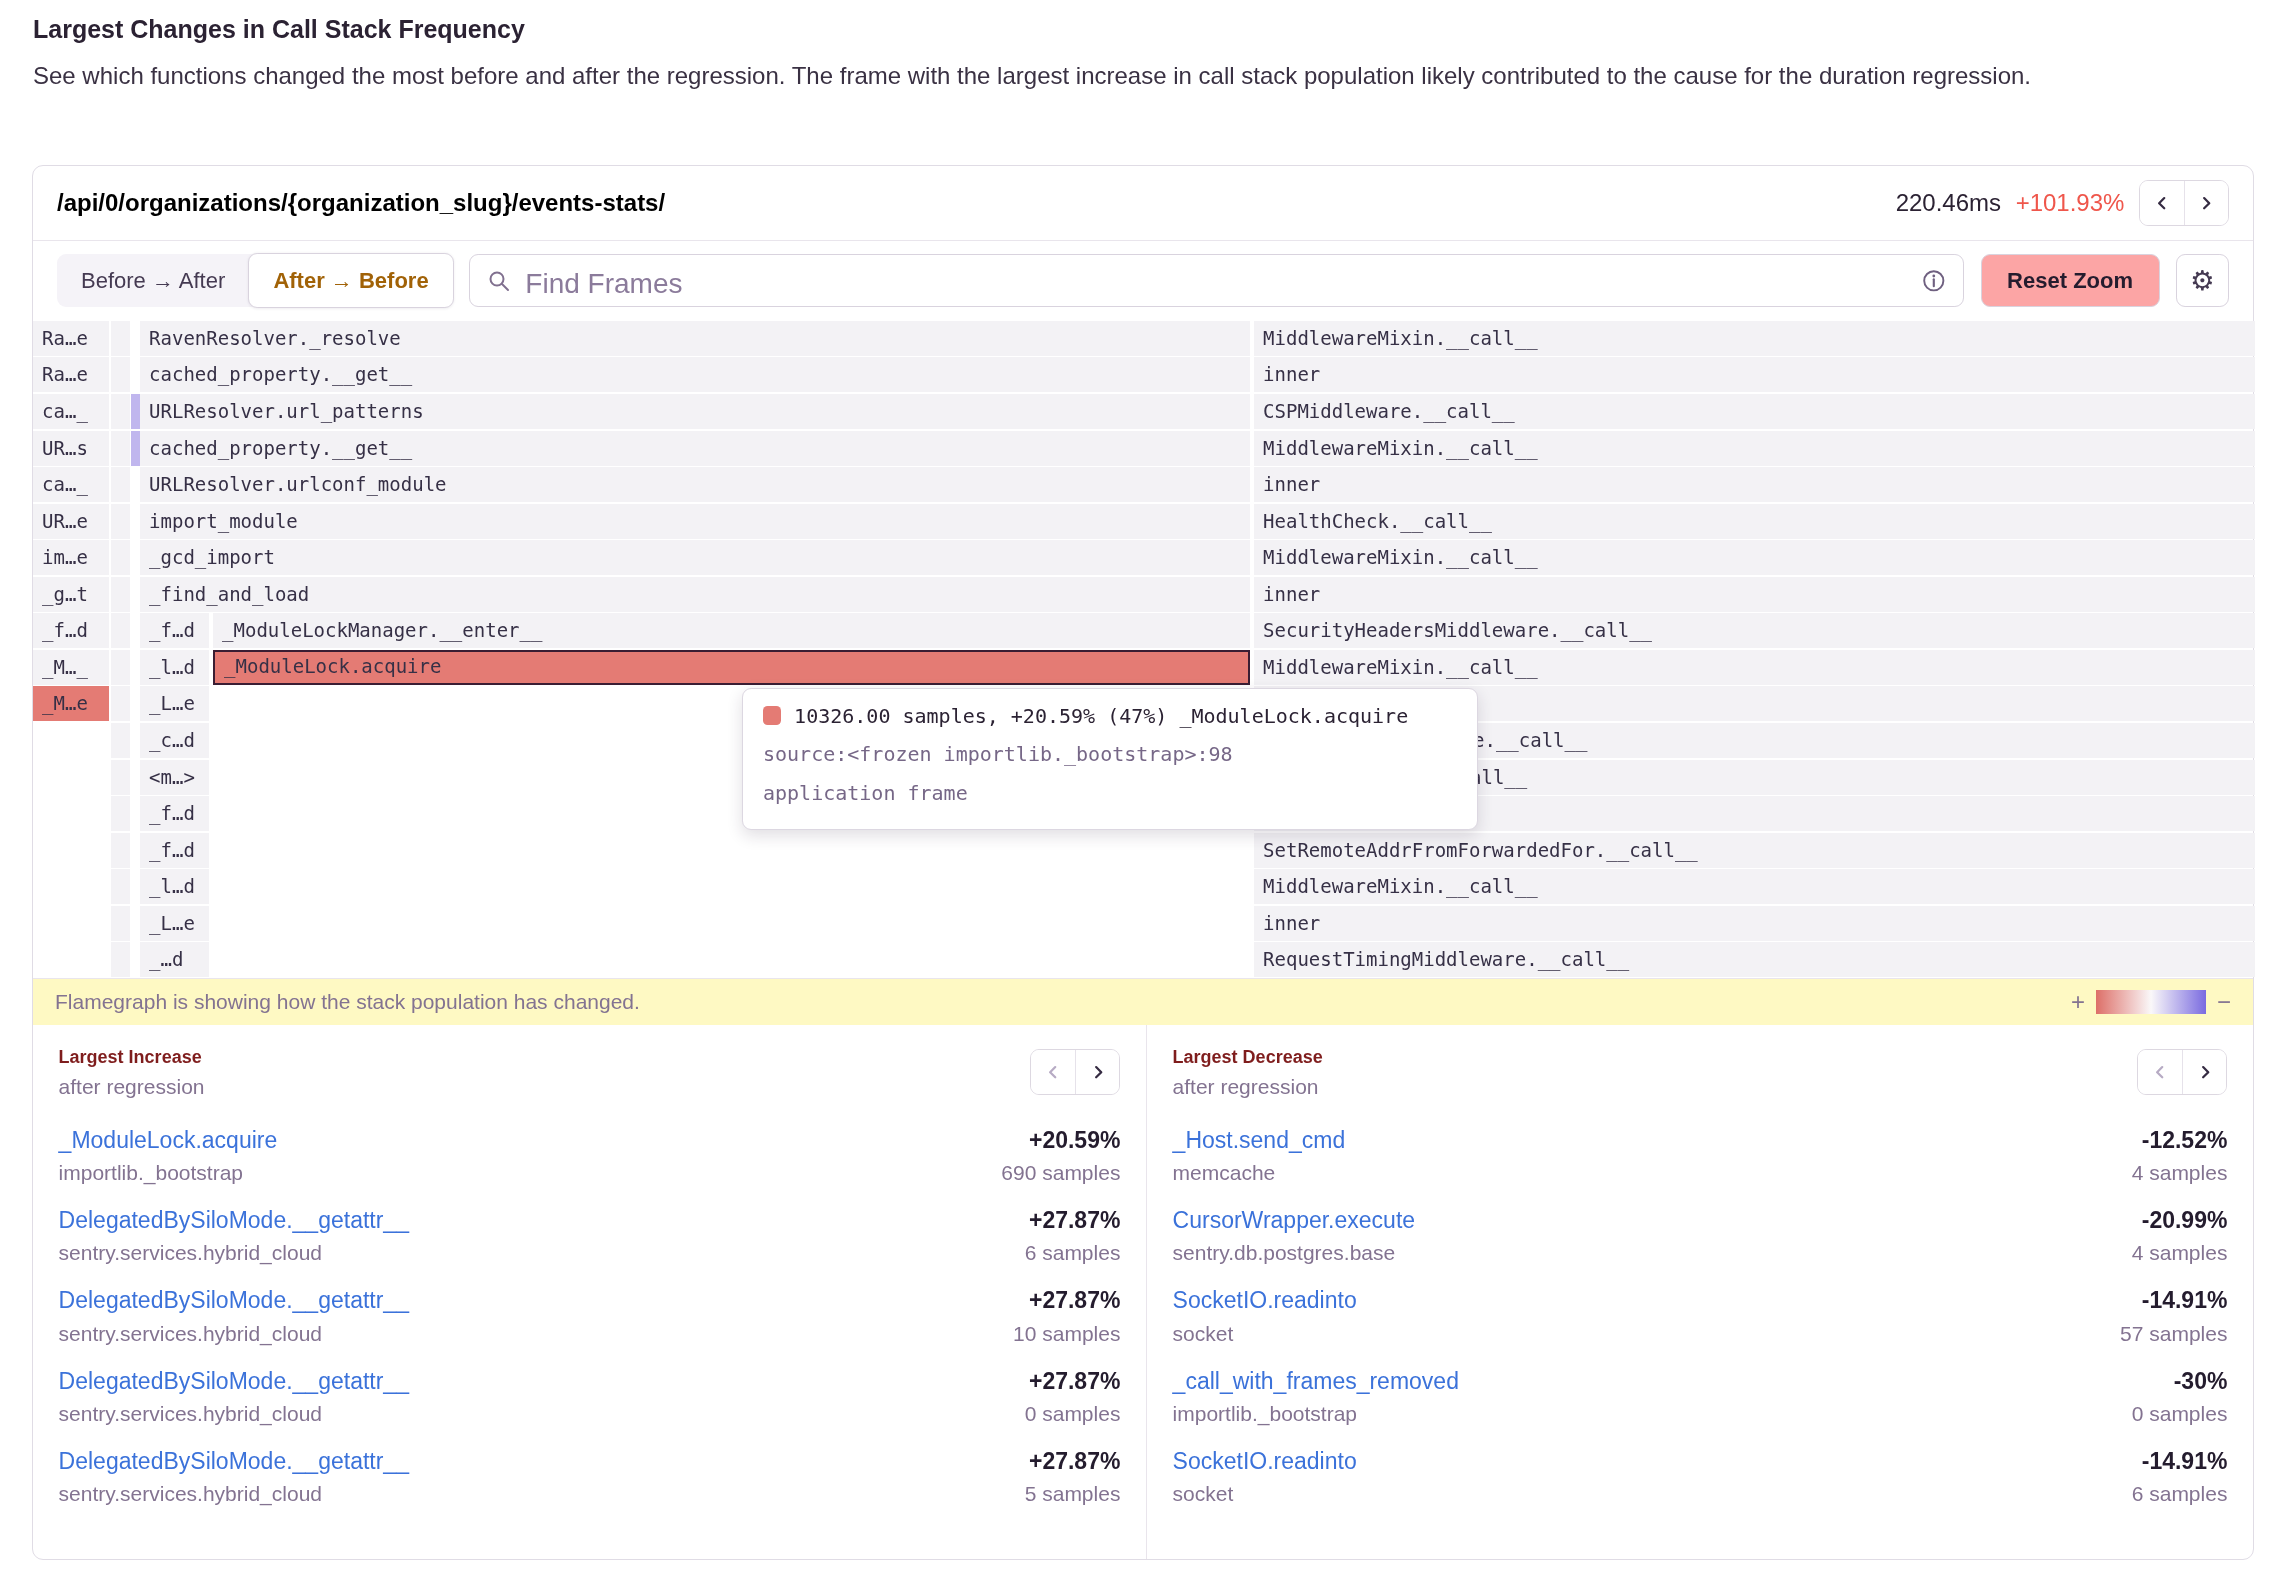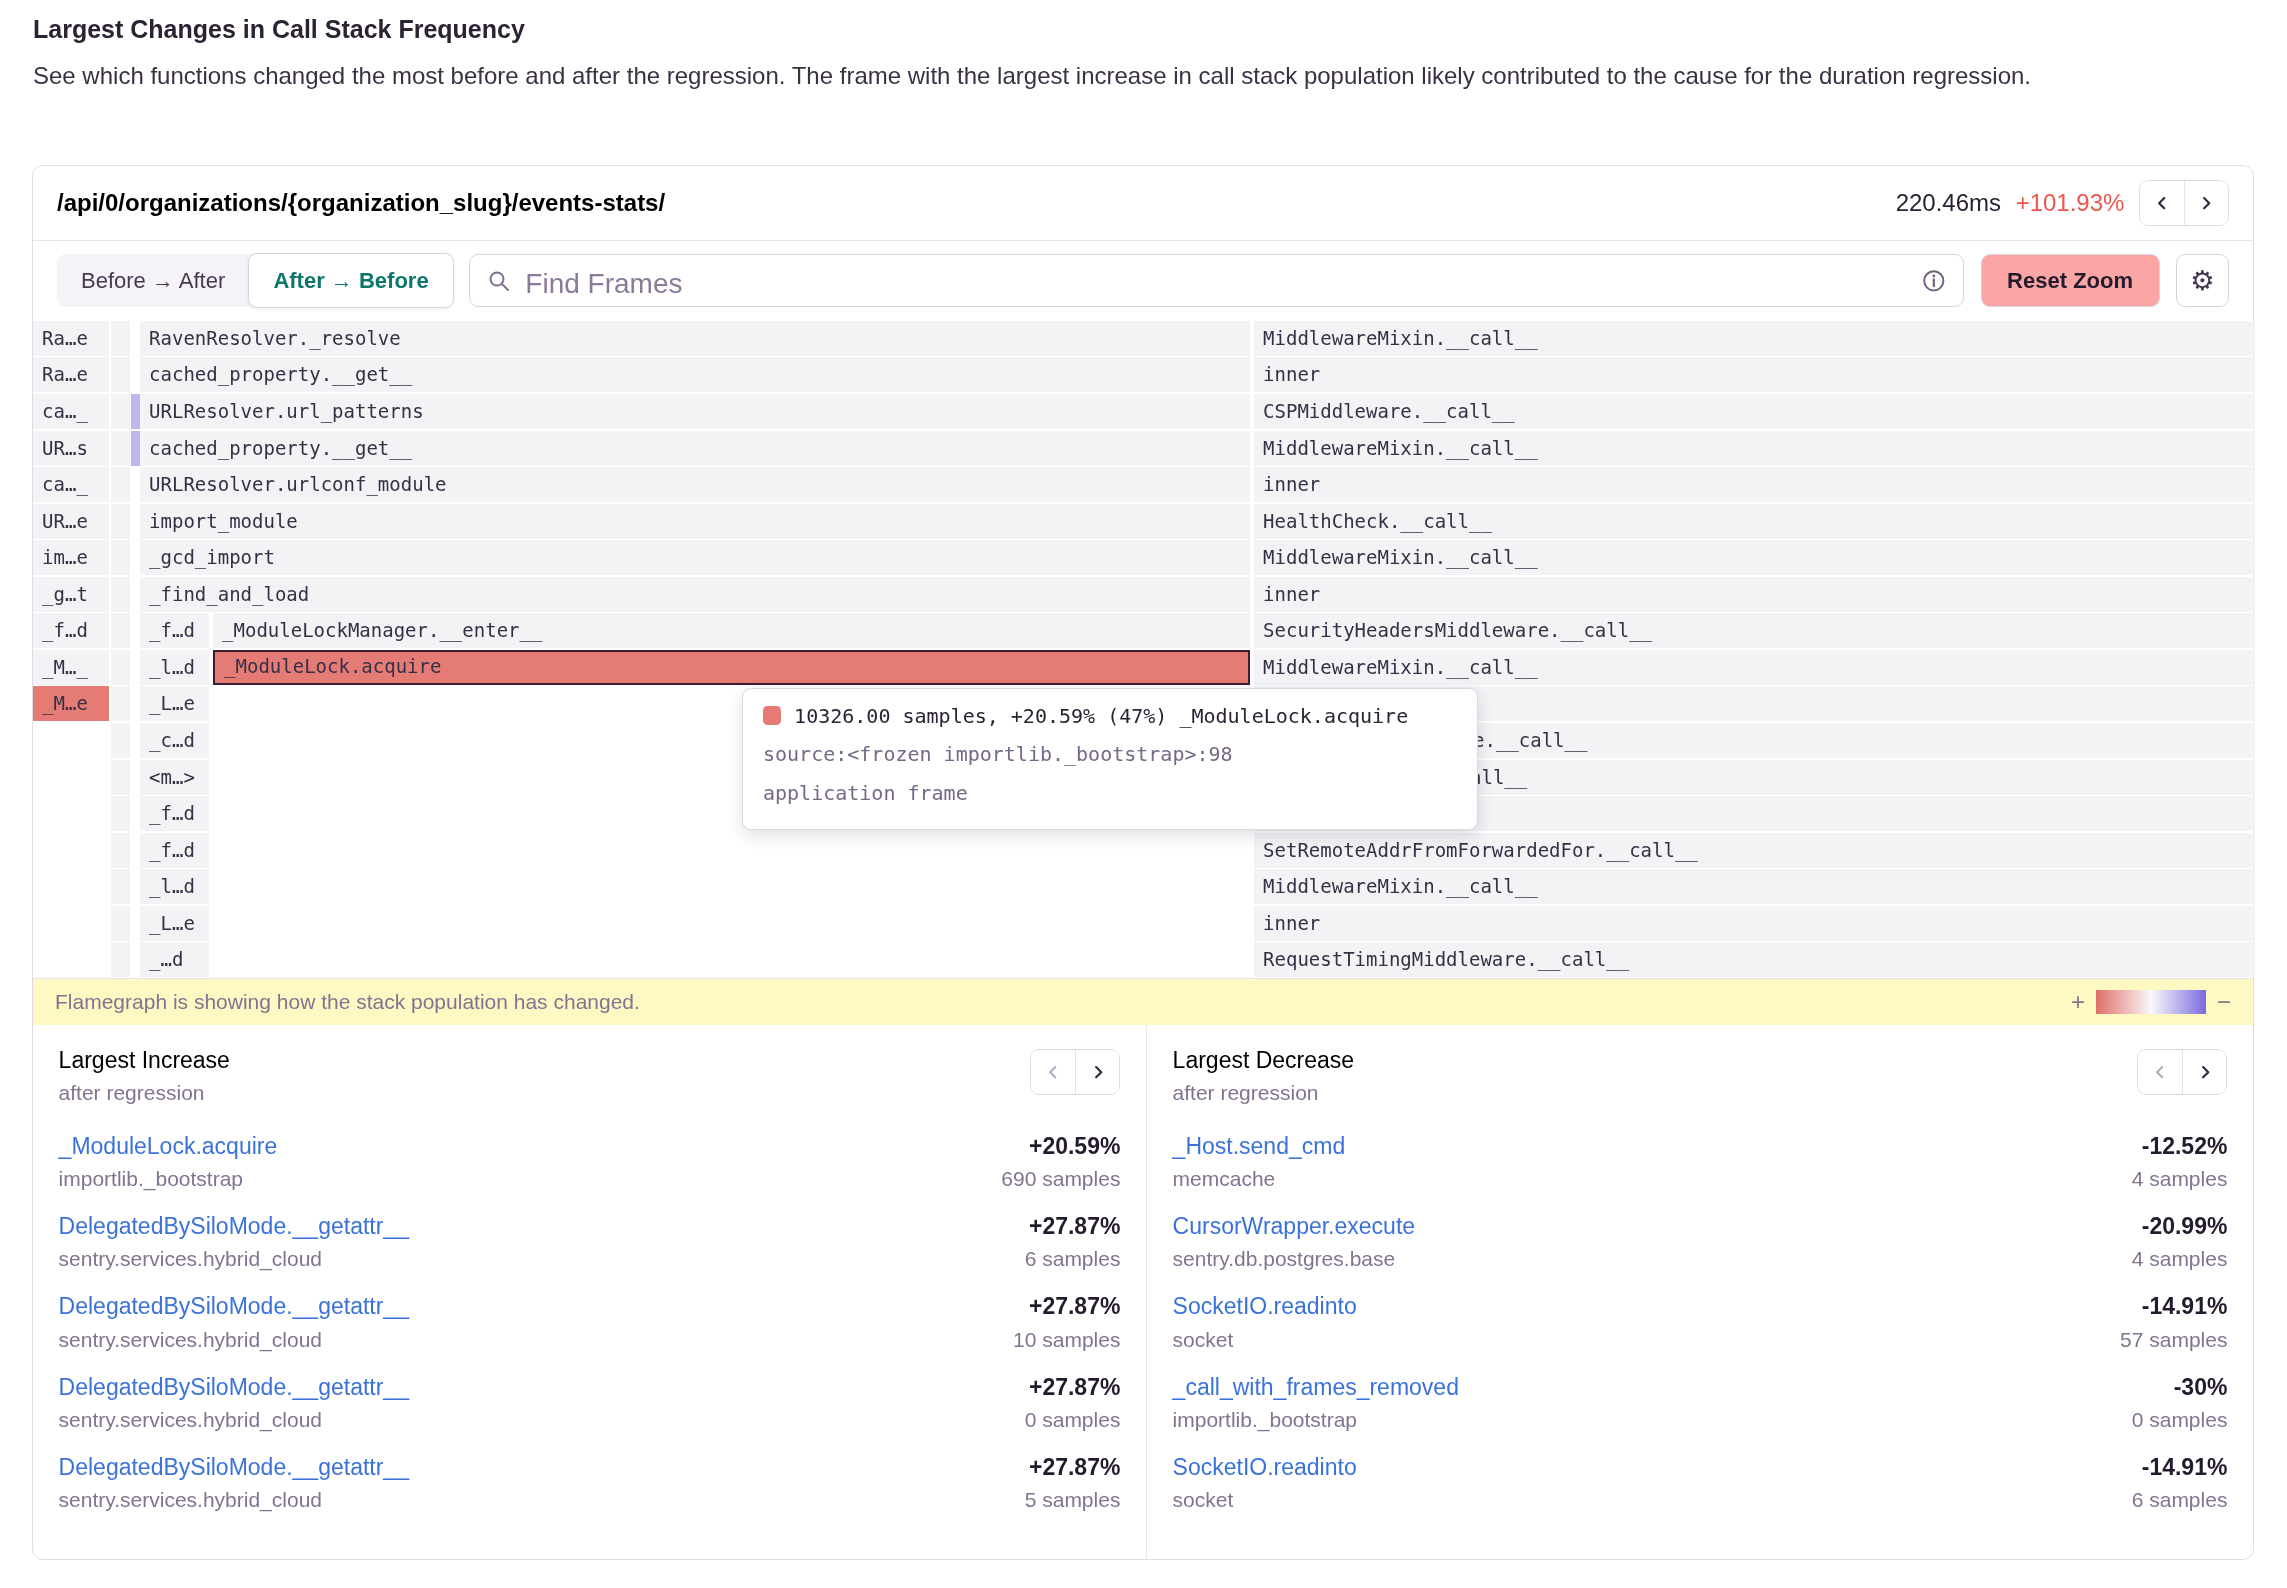--- a/index.html
+++ b/index.html
@@ -21,21 +21,21 @@
   .pager button{width:44px;height:44px;border:none;background:#fff;display:flex;align-items:center;justify-content:center;cursor:pointer;padding:0;}
   .pager button + button{border-left:1.8px solid #e6e2ea;}
   .chev{width:16.4px;height:16.4px;}
   .chev path{fill:none;stroke:#352b42;stroke-width:2.2;stroke-linecap:round;stroke-linejoin:round;}
   .chev.muted path{stroke:#b7abc4;}
 
   
   .card-toolbar{height:79px;display:flex;align-items:center;gap:16.4px;padding:0 24px;box-sizing:border-box;}
   .toggle-group{display:flex;align-items:stretch;background:#f5f3f8;border-radius:9.1px;height:53px;}
   .toggle-seg{display:flex;align-items:center;padding:0 24px;font-size:22px;color:#453a52;cursor:pointer;border-radius:9.1px;white-space:nowrap;}
-  .toggle-seg.active{background:#fff;border:1.8px solid #d9d3de;font-weight:bold;color:#0f766e;box-shadow:0 0.9px 2.7px rgba(40,30,60,.08);margin:-0.9px;}
+  .toggle-seg.active{background:#fff;border:1.8px solid #d9d3de;font-weight:bold;color:#a16207;box-shadow:0 0.9px 2.7px rgba(40,30,60,.08);margin:-0.9px;}
   .search-box{flex:1;height:53px;border:1.8px solid #d9d3de;border-radius:9.1px;display:flex;align-items:center;gap:12.8px;padding:0 16.4px;box-sizing:border-box;background:#fff;}
   .search-box input{flex:1;border:none;outline:none;font-size:28px;color:#4d7c0f;font-family:"Liberation Sans",sans-serif;background:transparent;margin-top:6px;}
   .search-box input::placeholder{color:#8b7b9b;}
   .icon-svg{display:block;}
   .reset-btn{height:53px;border:1.8px solid #d9d3de;border-radius:9.1px;background:#fca5a5;font-size:22px;font-weight:bold;color:#241c2e;padding:0 25.6px;cursor:pointer;font-family:"Liberation Sans",sans-serif;}
   .gear-btn{width:53px;height:53px;border:1.8px solid #d9d3de;border-radius:9.1px;background:#fff;display:flex;align-items:center;justify-content:center;cursor:pointer;}
   .gear-glyph{font-family:"DejaVu Sans",sans-serif;font-size:27.4px;color:#453a52;line-height:1;}
 
   
   .flame{position:absolute;left:0;top:154px;width:2222px;height:658px;}
@@ -55,21 +55,21 @@
   .legend{margin-left:auto;display:flex;align-items:center;gap:11px;}
   .legend .sign{font-size:24px;color:#837391;}
   .legend-bar{width:110px;height:24px;background:linear-gradient(to right,#dd6f68,#faf8f9 50%,#7a6be0);}
 
   
   .bottom{position:absolute;left:0;top:859px;width:100%;bottom:0;display:flex;}
   .b-col{box-sizing:border-box;padding:22px 25.6px;}
   .b-col.inc{width:1113px;flex:none;}
   .b-col.dec{flex:1;border-left:1.8px solid #e9e5ec;}
   .b-head{display:flex;align-items:flex-start;}
-  .b-title{font-size:23px;font-weight:normal;color:#000000;}
+  .b-title{font-size:18px;font-weight:bold;color:#7f1d1d;}
   .b-sub{font-size:21px;color:#837391;margin-top:7.3px;}
   .b-head .pager{margin-left:auto;margin-top:1.8px;}
   .b-list{margin-top:27.4px;}
   .b-item{margin-bottom:22px;}
   .b-row{display:flex;justify-content:space-between;align-items:baseline;}
   .fn-link{font-size:23px;color:#3b72da;text-decoration:none;cursor:pointer;}
   .fn-pct{font-size:23px;font-weight:600;color:#241c2e;}
   .fn-pkg{font-size:21px;color:#837391;margin-top:7.3px;}
   .fn-samples{font-size:21px;color:#837391;margin-top:7.3px;}
 </style>

